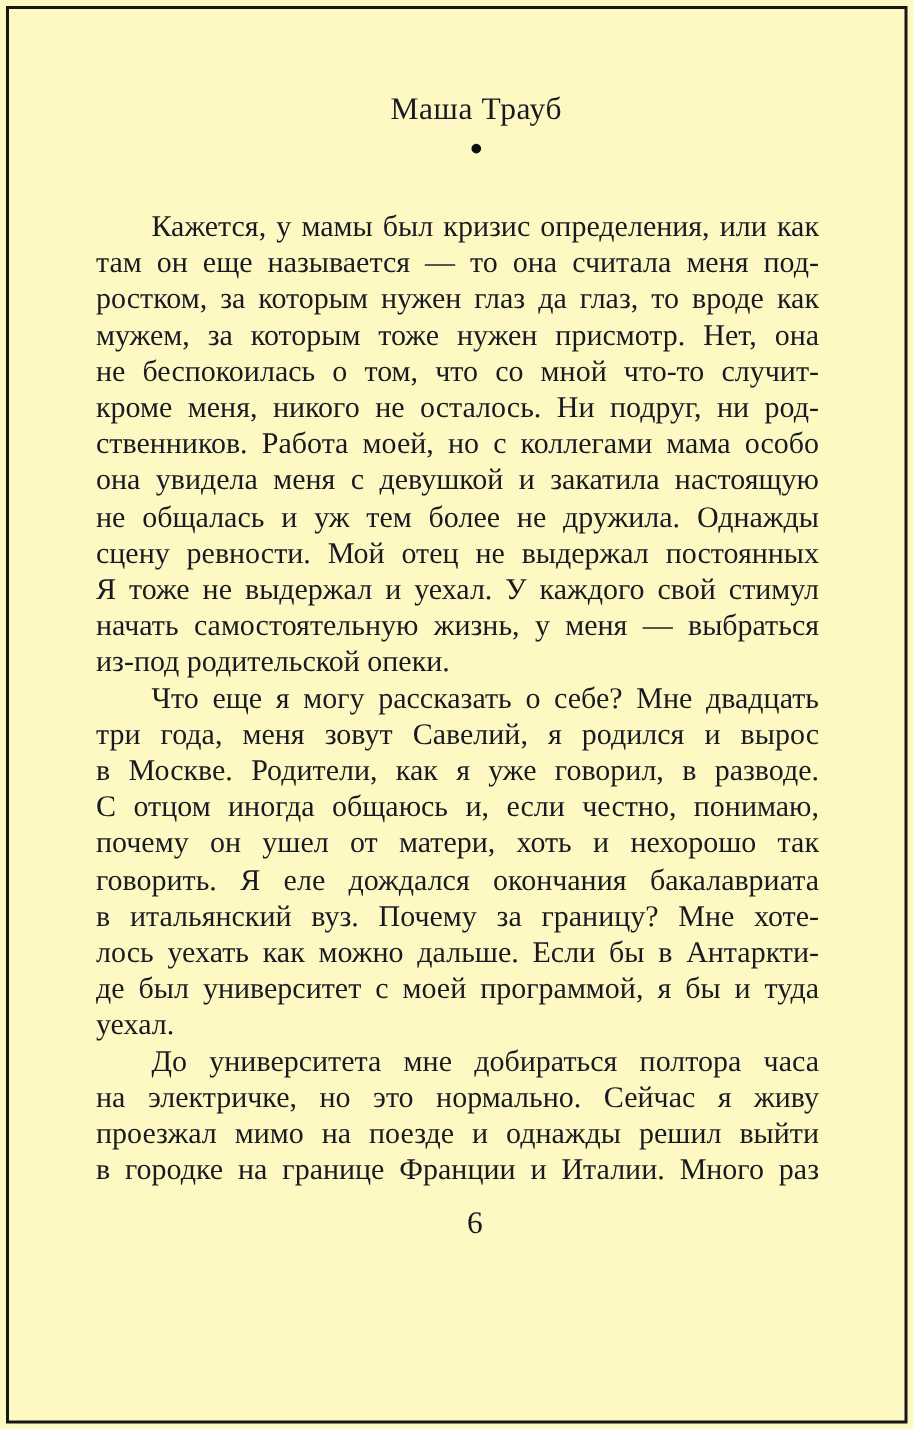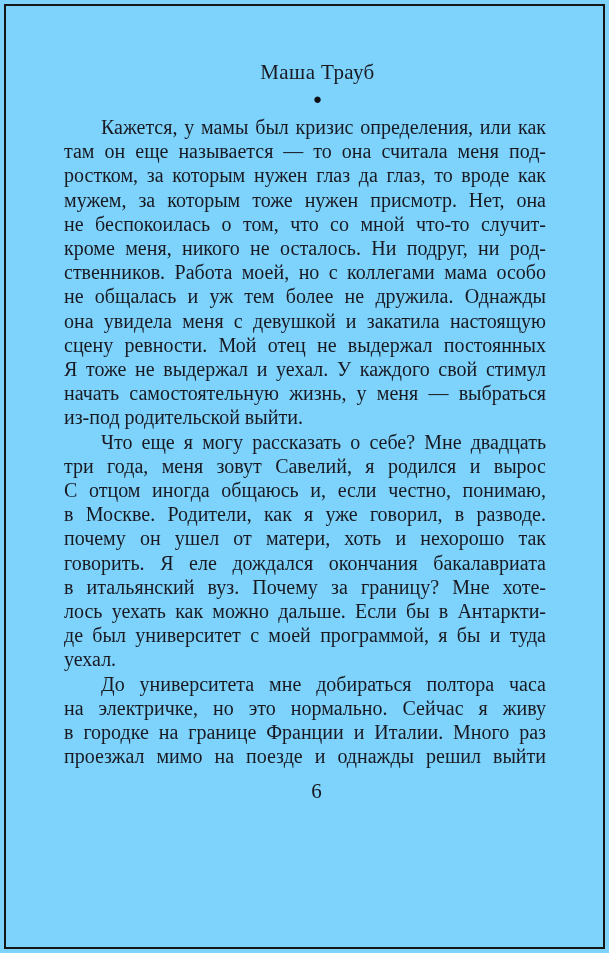--- a/index.html
+++ b/index.html
@@ -4,21 +4,21 @@
 <style>
   html, body {
     margin: 0;
     padding: 0;
     background: #ffffff;
   }
   .page {
     position: relative;
     width: 609px;
     height: 953px;
-    background: #7dd3fc;
+    background: #fef9c3;
     overflow: hidden;
     font-family: "Liberation Serif", serif;
     color: #191922;
   }
   .frame {
     position: absolute;
     left: 4px;
     top: 4px;
     right: 4px;
     bottom: 4px;
@@ -45,21 +45,21 @@
     margin-top: 6px;
     height: 14px;
     line-height: 14px;
     text-align: center;
     font-size: 15px;
     position: relative;
     left: 13px;
     color: #0d0d12;
   }
   .body-text {
-    margin: 9px 57px 0 58px; 
+    margin: 33px 57px 0 58px; 
     font-size: 20px;
     line-height: 24.2px;
     color: #191922;
   }
   .line {
     text-align: justify;
     text-align-last: justify;
     white-space: normal;
   }
   .line.first {
@@ -87,36 +87,36 @@
     <div class="running-header">Маша Трауб</div>
     <div class="ornament">●</div>
     <div class="body-text">
         <div class="line first">Кажется, у мамы был кризис определения, или как</div>
         <div class="line">там он еще называется — то она считала меня под-</div>
         <div class="line">ростком, за которым нужен глаз да глаз, то вроде как</div>
         <div class="line">мужем, за которым тоже нужен присмотр. Нет, она</div>
         <div class="line">не беспокоилась о том, что со мной что-то случит-</div>
         <div class="line">кроме меня, никого не осталось. Ни подруг, ни род-</div>
         <div class="line">ственников. Работа моей, но с коллегами мама особо</div>
+        <div class="line">она увидела меня с девушкой и закатила настоящую</div>
         <div class="line">не общалась и уж тем более не дружила. Однажды</div>
-        <div class="line">она увидела меня с девушкой и закатила настоящую</div>
         <div class="line">сцену ревности. Мой отец не выдержал постоянных</div>
         <div class="line">Я тоже не выдержал и уехал. У каждого свой стимул</div>
         <div class="line">начать самостоятельную жизнь, у меня — выбраться</div>
-        <div class="line last">из-под родительской выйти.</div>
+        <div class="line last">из-под родительской опеки.</div>
         <div class="line first">Что еще я могу рассказать о себе? Мне двадцать</div>
         <div class="line">три года, меня зовут Савелий, я родился и вырос</div>
+        <div class="line">в Москве. Родители, как я уже говорил, в разводе.</div>
         <div class="line">С отцом иногда общаюсь и, если честно, понимаю,</div>
-        <div class="line">в Москве. Родители, как я уже говорил, в разводе.</div>
         <div class="line">почему он ушел от матери, хоть и нехорошо так</div>
         <div class="line">говорить. Я еле дождался окончания бакалавриата</div>
         <div class="line">в итальянский вуз. Почему за границу? Мне хоте-</div>
         <div class="line">лось уехать как можно дальше. Если бы в Антаркти-</div>
         <div class="line">де был университет с моей программой, я бы и туда</div>
         <div class="line last">уехал.</div>
         <div class="line first">До университета мне добираться полтора часа</div>
         <div class="line">на электричке, но это нормально. Сейчас я живу</div>
+        <div class="line">проезжал мимо на поезде и однажды решил выйти</div>
         <div class="line">в городке на границе Франции и Италии. Много раз</div>
-        <div class="line">проезжал мимо на поезде и однажды решил выйти</div>
       </div>
     <div class="page-number">6</div>
   </div>
 </div>
 
 </body></html>

